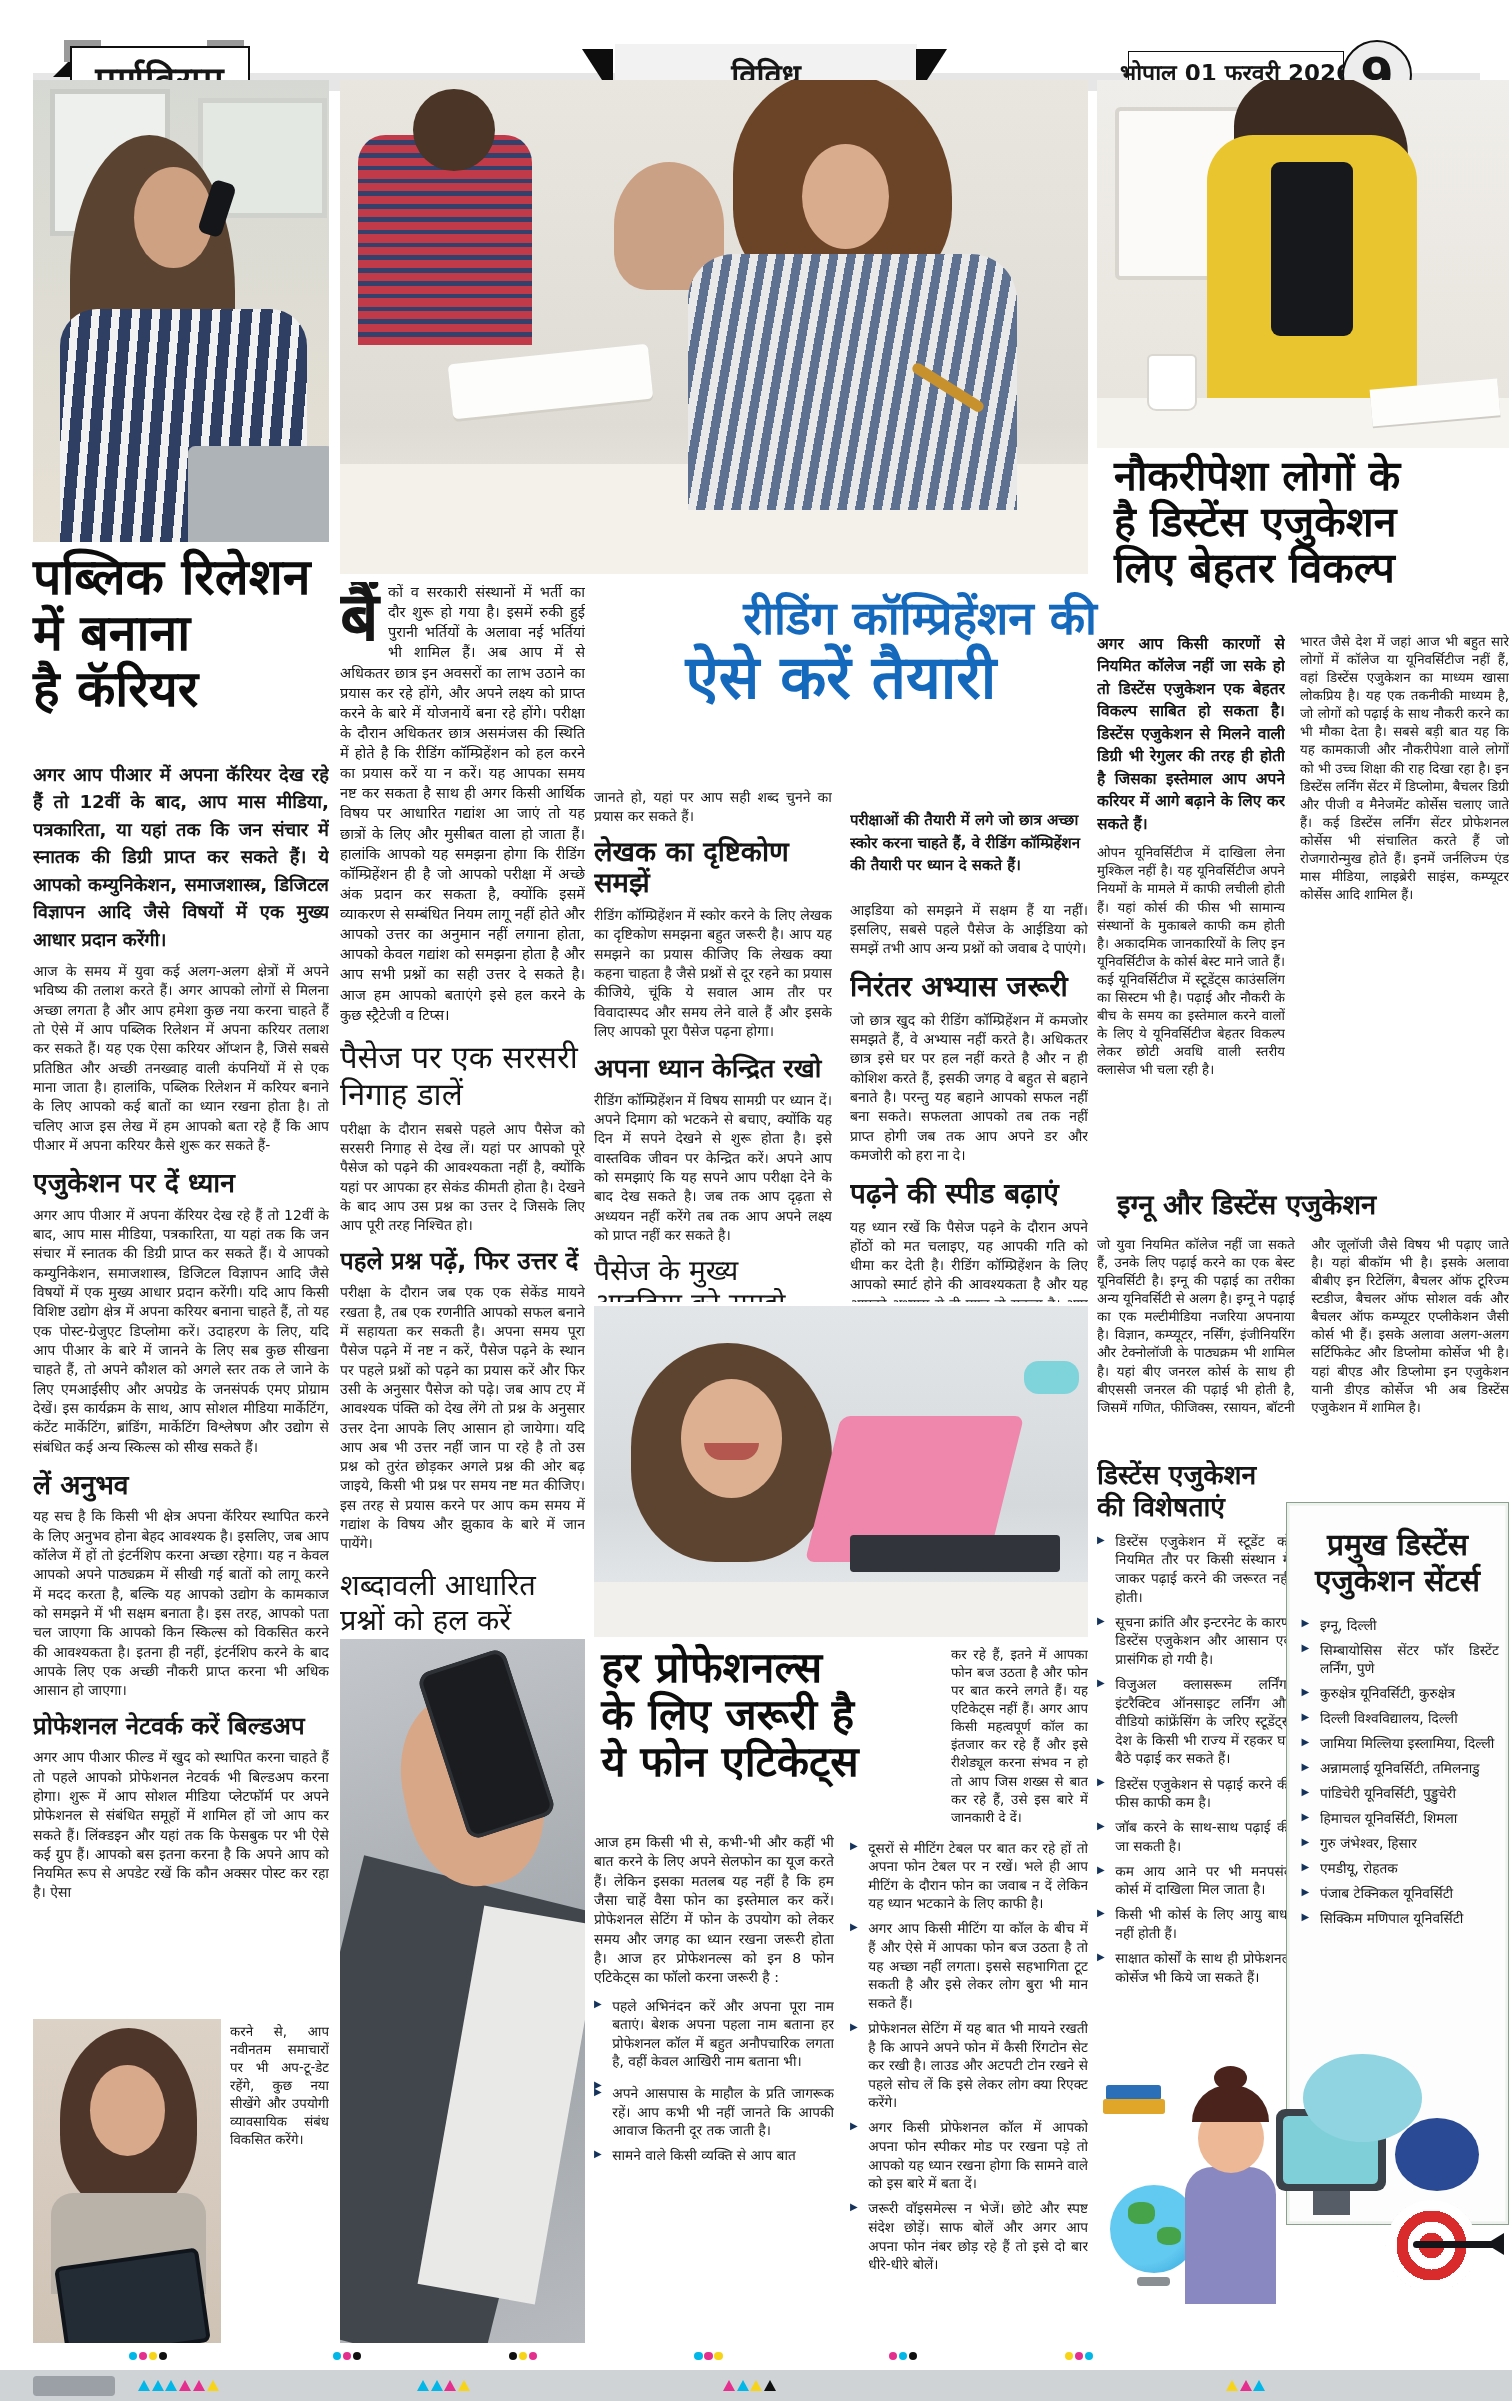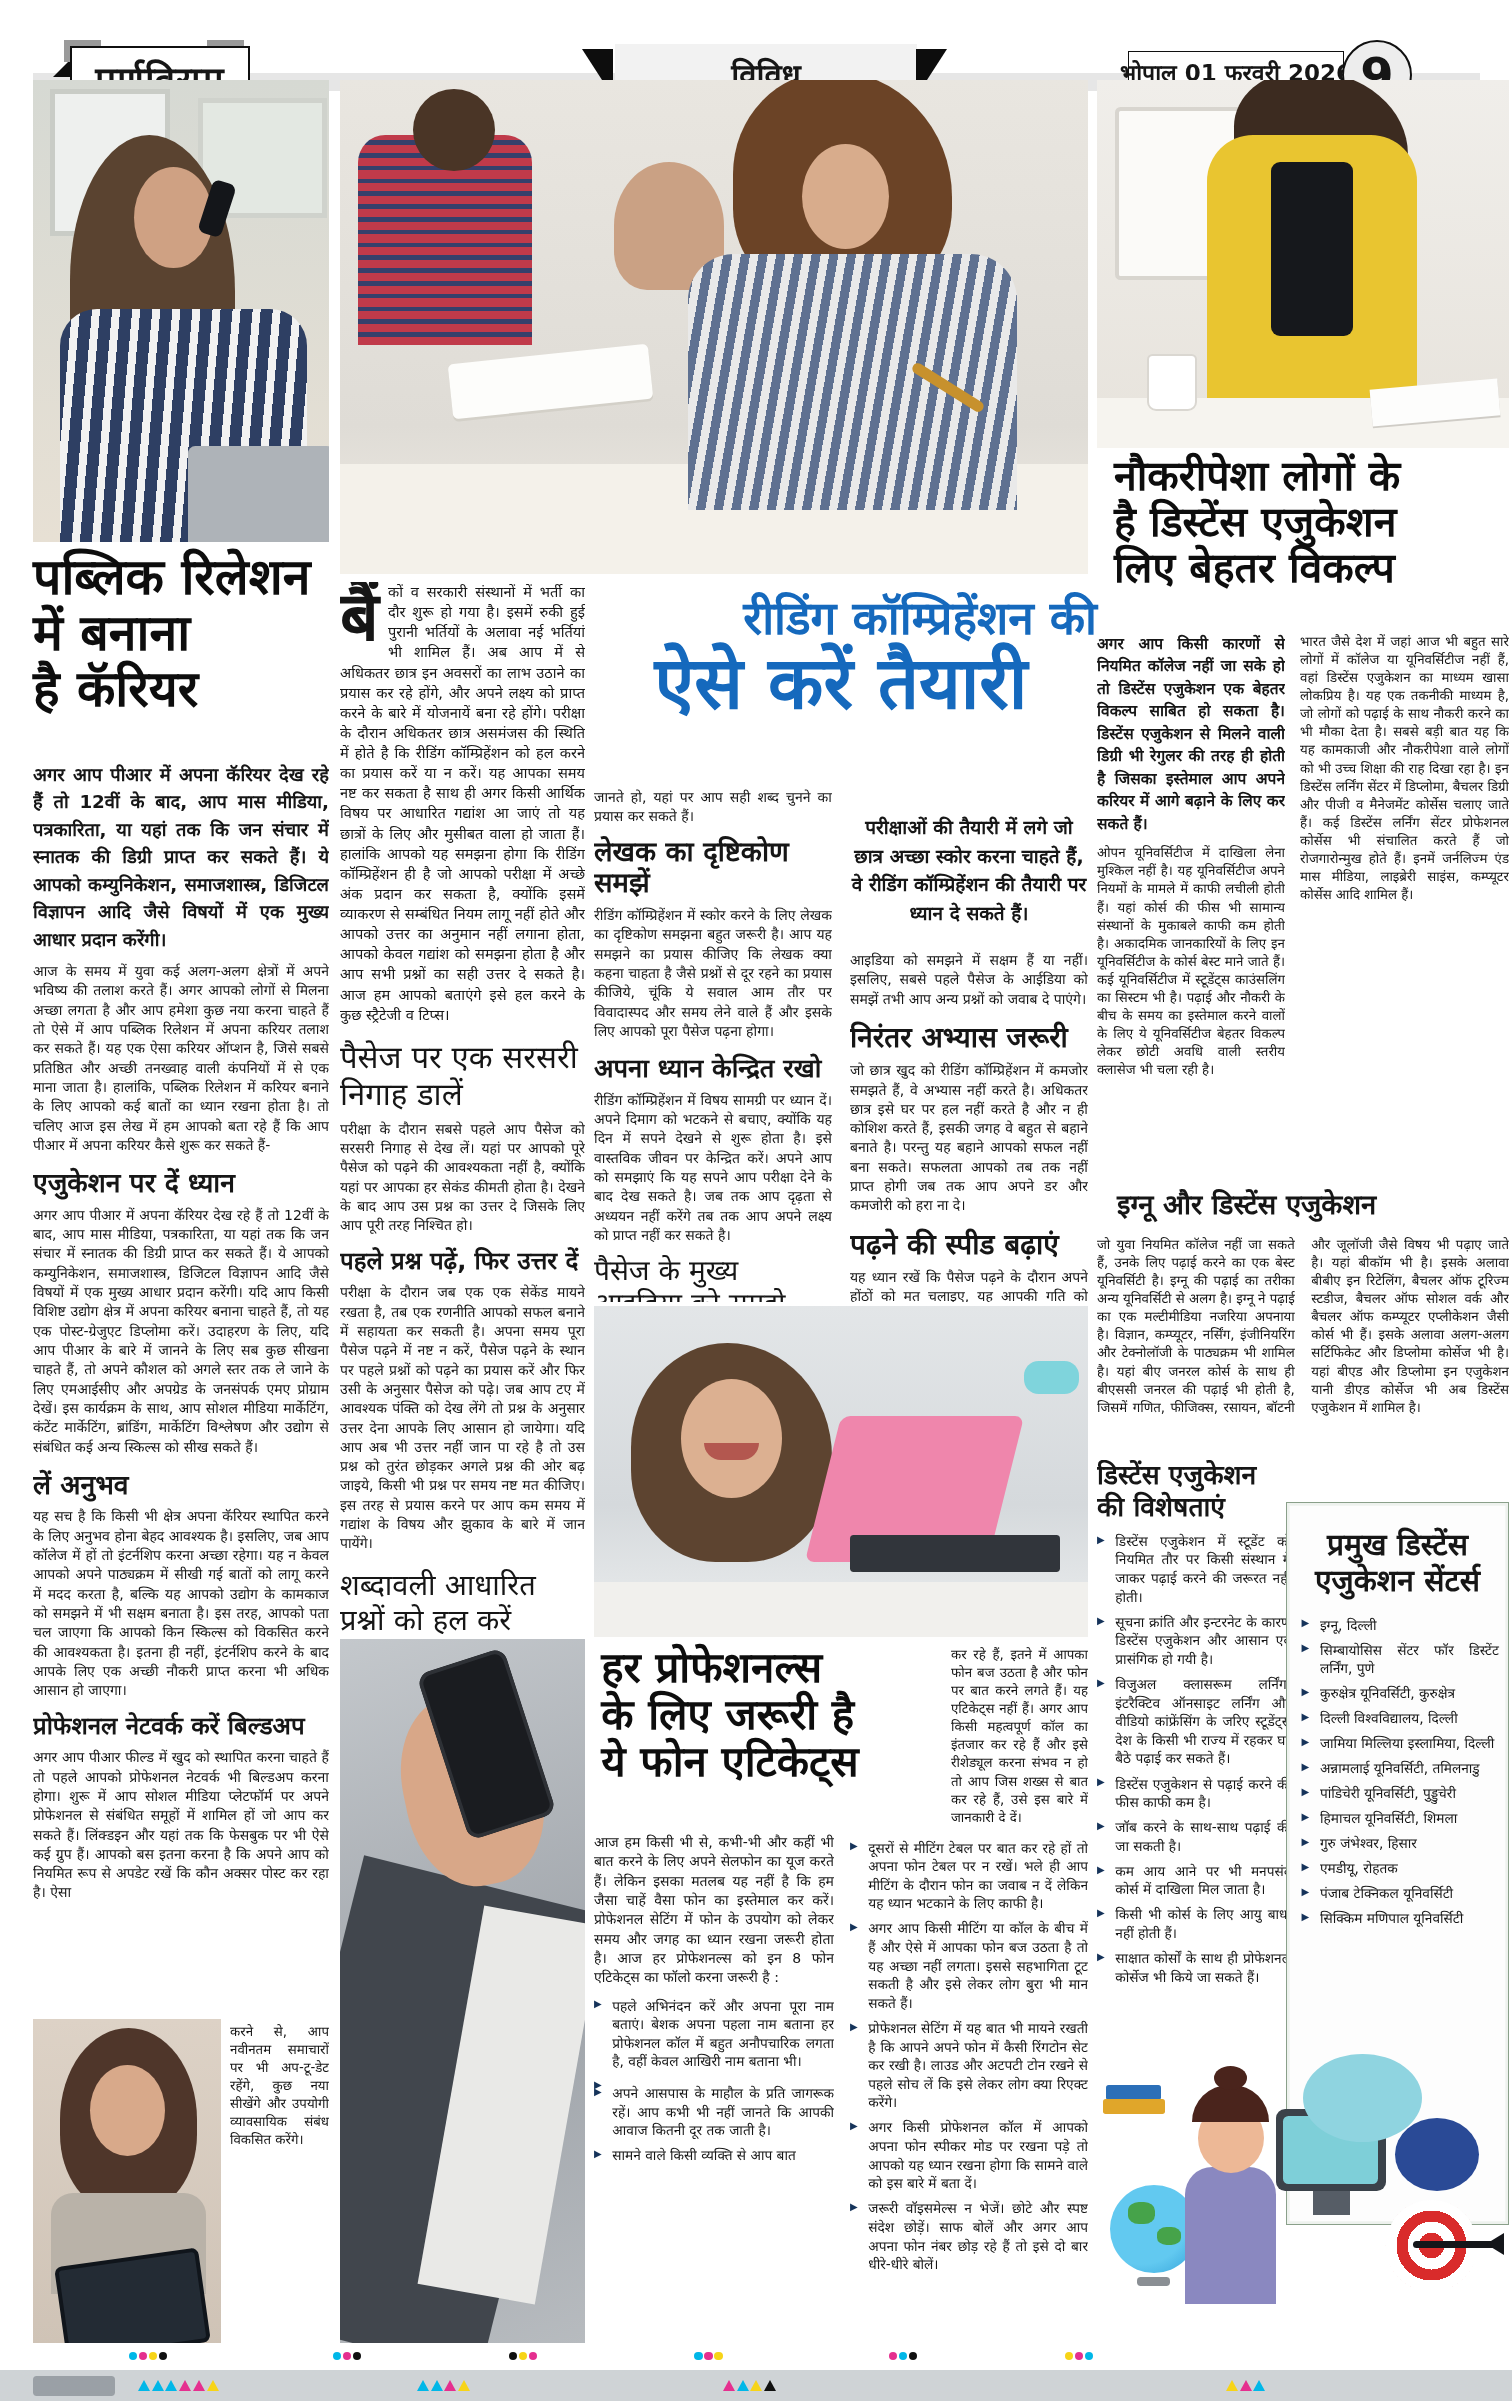--- a/index.html
+++ b/index.html
@@ -23,21 +23,21 @@
   .col{overflow:hidden;}
   .body-t{font-size:14px;line-height:1.38;text-align:justify;margin:0 0 9.1px 0;}
   .body-s{font-size:13.3px;line-height:1.36;text-align:justify;margin:0 0 7.3px 0;}
   .lead-b{font-size:18.3px;line-height:1.5;font-weight:bold;text-align:justify;margin:0 0 9.1px 0;}
   .lead-m{font-size:15.5px;line-height:1.45;font-weight:bold;text-align:justify;margin:0 0 9.1px 0;}
   h2.sec{font-size:26.5px;line-height:1.15;font-weight:bold;margin:12.8px 0 7.3px 0;}
   h2.sec-lg{font-size:31px;line-height:1.18;font-weight:400;margin:14.6px 0 7.3px 0;}
   .hl-black{font-weight:bold;color:#0d0d0d;line-height:1.12;}
   .hl-blue{color:#1569bd;font-weight:bold;text-align:center;line-height:1.1;}
   .dropcap{float:left;font-size:68px;line-height:.85;font-weight:bold;padding:5.5px 9.1px 0 0;}
-  .standfirst{font-size:19px;line-height:1.5;font-weight:bold;text-align:center;}
+  .standfirst{font-size:15px;line-height:1.5;font-weight:bold;text-align:left;}
   ul.blist{list-style:none;margin:5.5px 0 0 0;padding:0;}
   ul.blist li{position:relative;padding:0 0 6.4px 18.3px;font-size:13.7px;line-height:1.36;text-align:justify;}
   ul.blist li .blt{position:absolute;left:0;top:0.9px;font-size:10px;color:#15335a;}
   
   .ph{overflow:hidden;background:#dcdcd6;}
   .ph>div{position:absolute;}
   .stripe-navy{background:repeating-linear-gradient(95deg,#2e3f63 0 12px,#f2f2f2 12px 20px);}
   .stripe-blue{background:repeating-linear-gradient(100deg,#5f7191 0 9.1px,#e9e9e9 9.1px 17.4px);}
   .plaid{background:repeating-linear-gradient(0deg,#c03a4a 0 8.2px,#35406b 8.2px 12.8px),
          repeating-linear-gradient(90deg,rgba(255,255,255,.35) 0 3.7px,rgba(0,0,0,0) 3.7px 11px);}
@@ -154,21 +154,21 @@
     <h2 class="sec-lg">पैसेज पर एक सरसरी निगाह डालें</h2>
     <p class="body-t">परीक्षा के दौरान सबसे पहले आप पैसेज को सरसरी निगाह से देख लें। यहां पर आपको पूरे पैसेज को पढ़ने की आवश्यकता नहीं है, क्योंकि यहां पर आपका हर सेकंड कीमती होता है। देखने के बाद आप उस प्रश्न का उत्तर दे जिसके लिए आप पूरी तरह निश्चित हो।</p>
     <h2 class="sec" style="font-size:24px;">पहले प्रश्न पढ़ें, फिर उत्तर दें</h2>
     <p class="body-t">परीक्षा के दौरान जब एक एक सेकेंड मायने रखता है, तब एक रणनीति आपको सफल बनाने में सहायता कर सकती है। अपना समय पूरा पैसेज पढ़ने में नष्ट न करें, पैसेज पढ़ने के स्थान पर पहले प्रश्नों को पढ़ने का प्रयास करें और फिर उसी के अनुसार पैसेज को पढ़े। जब आप टए में आवश्यक पंक्ति को देख लेंगे तो प्रश्न के अनुसार उत्तर देना आपके लिए आसान हो जायेगा। यदि आप अब भी उत्तर नहीं जान पा रहे है तो उस प्रश्न को तुरंत छोड़कर अगले प्रश्न की ओर बढ़ जाइये, किसी भी प्रश्न पर समय नष्ट मत कीजिए। इस तरह से प्रयास करने पर आप कम समय में गद्यांश के विषय और झुकाव के बारे में जान पायेंगे।</p>
     <h2 class="sec-lg" style="font-size:29px;">शब्दावली आधारित प्रश्नों को हल करें</h2>
 
   </div>
 
   <div class="abs hl-blue" style="left:585px;top:593px;width:512px;">
     <div style="font-size:46px;text-align:right;">रीडिंग कॉम्प्रिहेंशन की</div>
-    <div style="font-size:72px;">ऐसे करें तैयारी</div>
+    <div style="font-size:60px;">ऐसे करें तैयारी</div>
   </div>
   <div class="abs col" style="left:594px;top:788px;width:238px;height:514px;">
     <p class="body-t">जानते हो, यहां पर आप सही शब्द चुनने का प्रयास कर सकते हैं।</p>
     <h2 class="sec" style="font-size:27.4px;margin-top:3.7px;">लेखक का दृष्टिकोण समझें</h2>
     <p class="body-t">रीडिंग कॉम्प्रिहेंशन में स्कोर करने के लिए लेखक का दृष्टिकोण समझना बहुत जरूरी है। आप यह समझने का प्रयास कीजिए कि लेखक क्या कहना चाहता है जैसे प्रश्नों से दूर रहने का प्रयास कीजिये, चूंकि ये सवाल आम तौर पर विवादास्पद और समय लेने वाले हैं और इसके लिए आपको पूरा पैसेज पढ़ना होगा।</p>
     <h2 class="sec" style="font-size:25.6px;">अपना ध्यान केन्द्रित रखो</h2>
     <p class="body-t">रीडिंग कॉम्प्रिहेंशन में विषय सामग्री पर ध्यान दें। अपने दिमाग को भटकने से बचाए, क्योंकि यह दिन में सपने देखने से शुरू होता है। इसे वास्तविक जीवन पर केन्द्रित करें। अपने आप को समझाएं कि यह सपने आप परीक्षा देने के बाद देख सकते है। जब तक आप दृढ़ता से अध्ययन नहीं करेंगे तब तक आप अपने लक्ष्य को प्राप्त नहीं कर सकते है।</p>
     <h2 class="sec-lg" style="font-size:28px;margin-top:5.5px;">पैसेज के मुख्य आइडिया को समझे</h2>
 
   </div>

